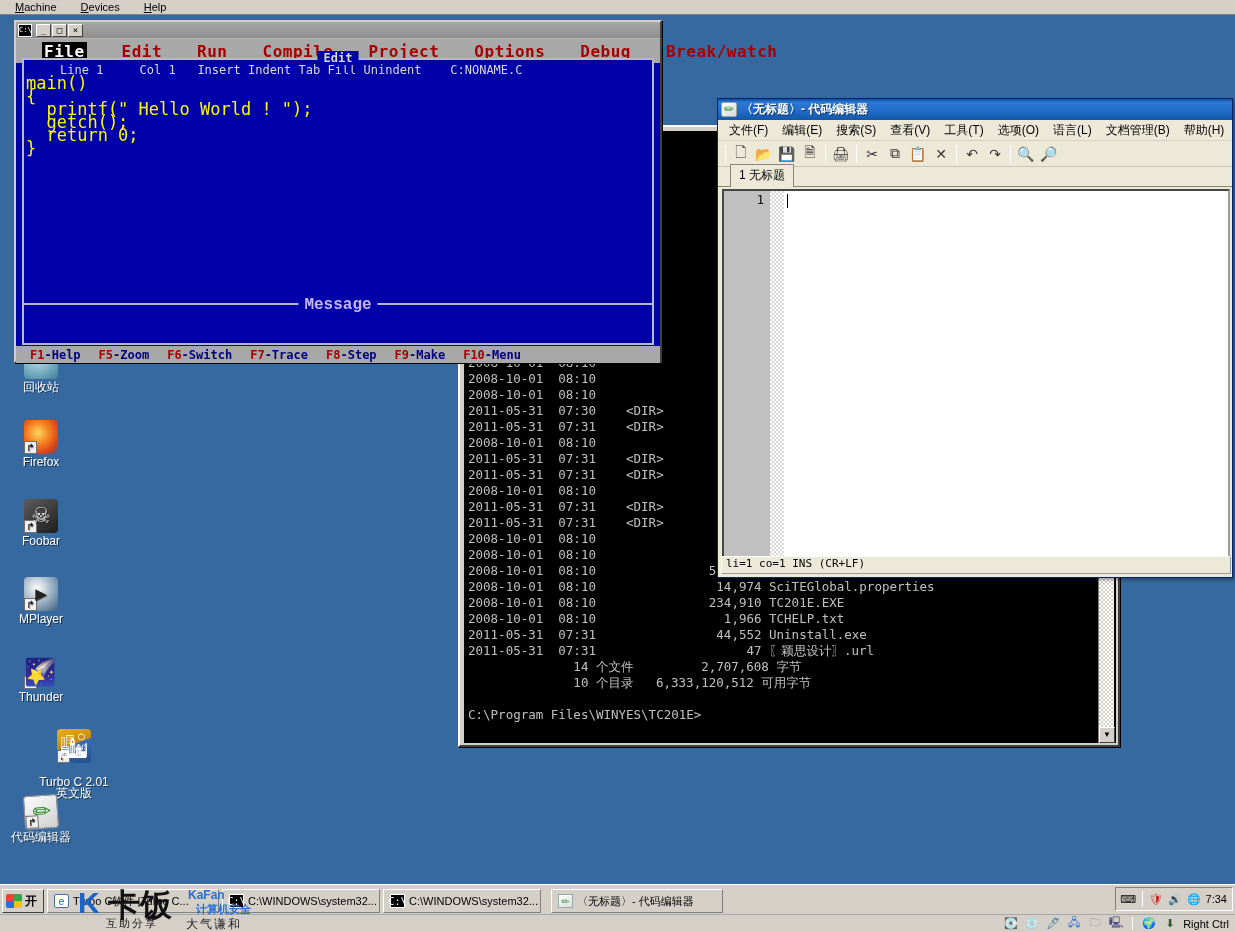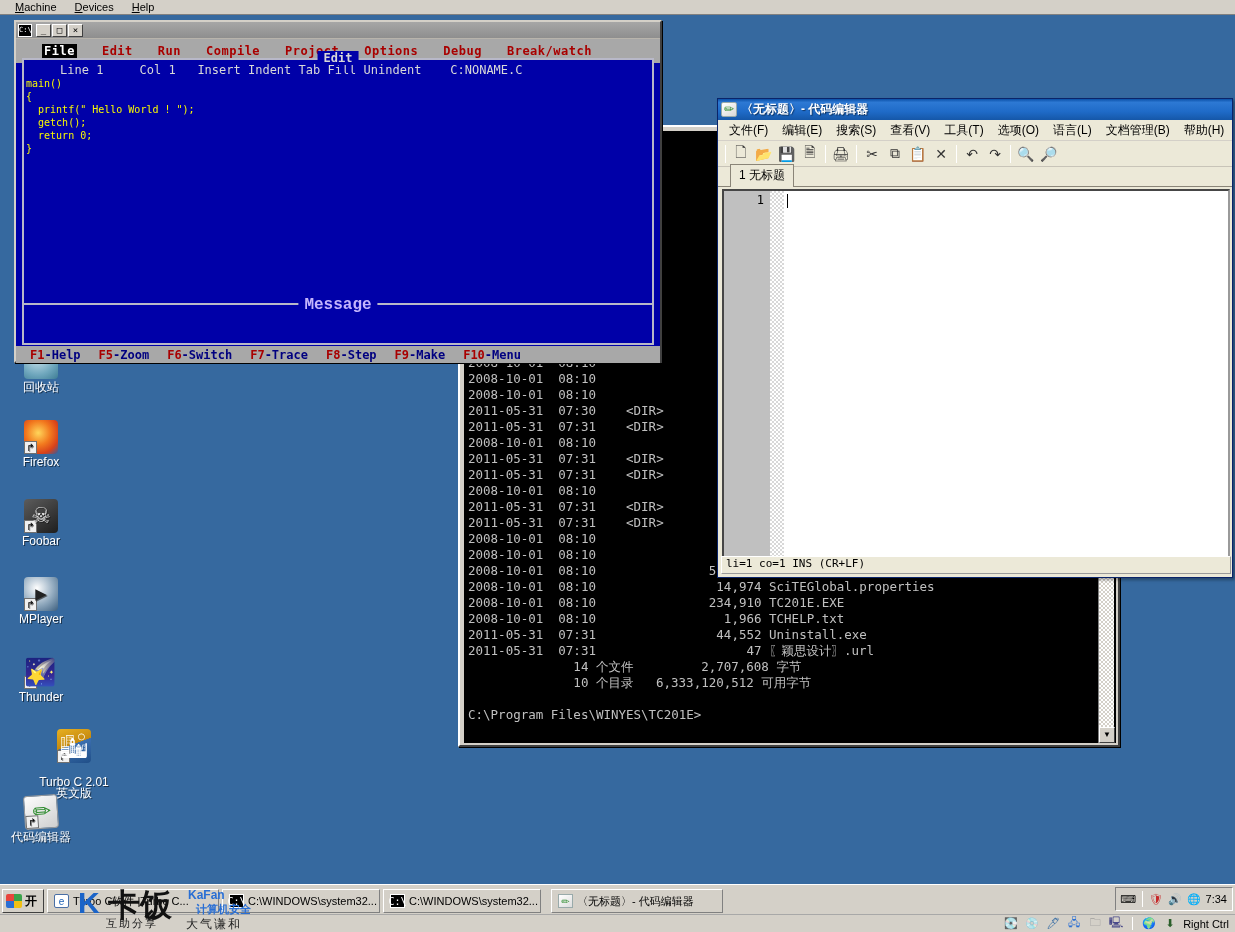--- a/index.html
+++ b/index.html
@@ -18,21 +18,21 @@
   }
 
   
   .vbox-menubar {
     position: absolute; left: 0; top: 0;
     width: 1235px; height: 15px;
     background: #d4d0c8;
     border-bottom: 1px solid #808080;
     display: flex; align-items: center;
     padding-left: 6px;
-    font-size: 11px; color: #000;
+    font-size: 11px; color: #000; gap: 6px;
   }
   .vbox-menubar .mi {
     padding: 0 9px; line-height: 14px; cursor: default;
   }
   .vbox-menubar .mi u { text-decoration: underline; }
 
   
   .desktop {
     position: absolute; left: 0; top: 15px;
     width: 1235px; height: 869px;
@@ -121,22 +121,22 @@
   .tc-body {
     height: 324px;
     background: #0000a8;
     padding: 0;
     font-family: "DejaVu Sans Mono", monospace;
     position: relative;
   }
   .tc-menubar {
     height: 24px; background: #a8a8a8;
     display: flex; align-items: center;
-    font-size: 12px; font-weight: bold; color: #a80000;
-    padding-left: 26px; gap: 25px;
+    font-size: 16px; font-weight: bold; color: #a80000;
+    padding-left: 26px; gap: 35px;
     letter-spacing: 0.5px;
   }
   .tc-menubar .m { cursor: default; }
   .tc-menubar .m.sel {
     background: #000000; color: #ffffff; padding: 0 2px;
   }
   .tc-menubar .hot { color: #a80000; }
   .tc-edit-frame {
     position: absolute; left: 6px; top: 19px;
     right: 6px; bottom: 40px;
@@ -154,21 +154,21 @@
     display: flex; gap: 0;
     color: #d8d8d8;
     font-family: "DejaVu Sans Mono", monospace;
     font-size: 12px;
     padding: 3px 0 0 0;
     white-space: pre;
   }
   .tc-code {
     color: #f8f800;
     font-family: "DejaVu Sans Mono", monospace;
-    font-size: 10px; line-height: 13px;
+    font-size: 17px; line-height: 13px;
     white-space: pre;
     padding-left: 2px;
   }
   .tc-msg-frame {
     position: absolute; left: 6px; bottom: 18px;
     right: 6px; height: 42px;
     border: 2px solid #b8b8c8;
     background: #0000a8;
   }
   .tc-msg-label {

